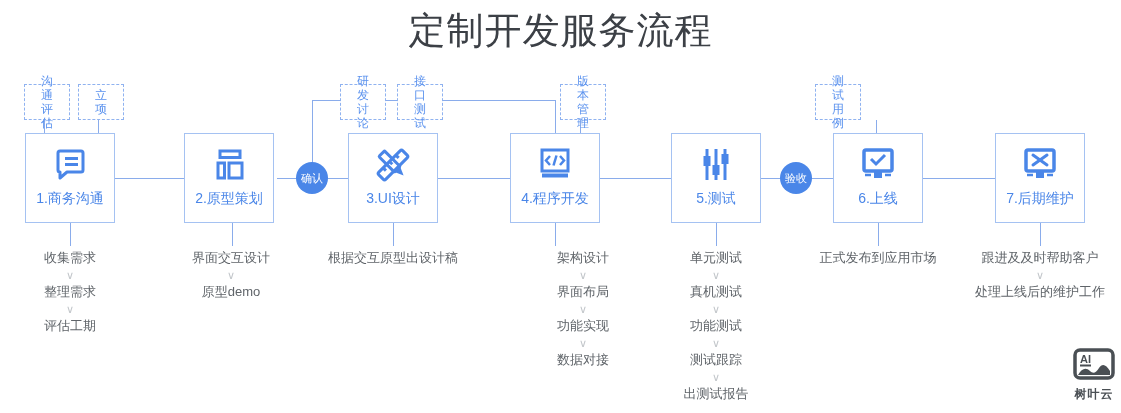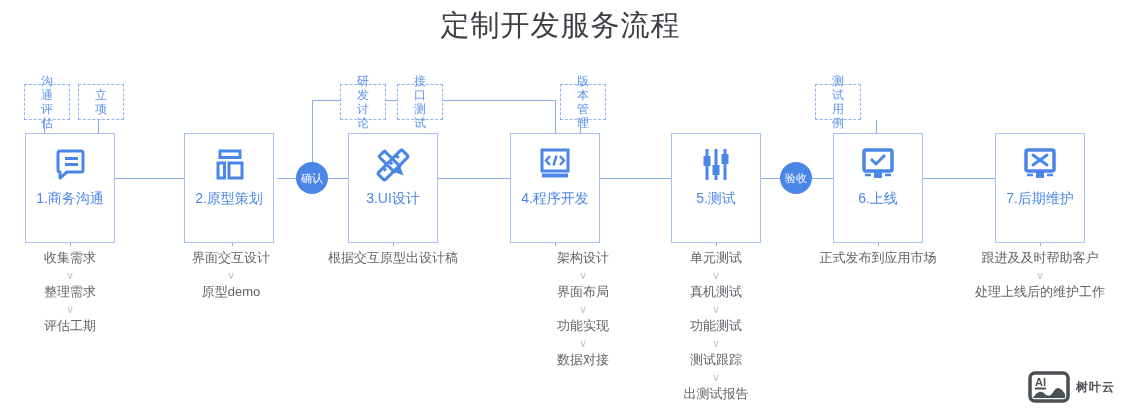--- a/index.html
+++ b/index.html
@@ -1,45 +1,45 @@
 <!DOCTYPE html>
 <html><head>
 <meta charset="utf-8">
 <style>
   * { margin:0; padding:0; box-sizing:border-box; }
   html,body { background:#fff; }
   body { font-family:"Liberation Sans","DejaVu Sans",sans-serif; }
   .stage { position:relative; width:1121px; height:413px; background:#fff; overflow:hidden; }
 
   .title { position:absolute; left:0; top:6px; width:100%; text-align:center;
-           font-size:29px; font-weight:500; color:#3c4046; letter-spacing:1px; }
+           font-size:37px; font-weight:500; color:#3c4046; letter-spacing:1px; }
 
   .wires { position:absolute; left:0; top:0; }
 
-  .step { position:absolute; top:133px; width:90px; height:110px; background:#fff;
+  .step { position:absolute; top:133px; width:90px; height:90px; background:#fff;
           border:1px solid #a5c2f2; display:flex; flex-direction:column;
           align-items:center; padding-top:9px; }
   .step .icon { display:block; width:44px; height:44px; }
   .step-label { margin-top:3px; font-size:14px; color:#4a86e8; white-space:nowrap; }
 
   .tag { position:absolute; top:84px; width:42px; height:36px; background:#fff;
          border:1px dashed #8fb2f0; color:#5b92ee; font-size:12px; line-height:14px;
          display:flex; align-items:center; justify-content:center; text-align:center;
          padding:0 22px; word-break:break-all; }
 
   .badge { position:absolute; top:162px; width:32px; height:32px; border-radius:50%;
            background:#4a86e8; color:#fff; font-size:11px; display:flex;
            align-items:center; justify-content:center; }
 
   .tasks { position:absolute; top:250px; width:170px; text-align:center; }
   .task { font-size:13px; line-height:16px; color:#5f6469; white-space:nowrap; }
   .chev { font-size:11px; line-height:18px; color:#c2c6ca; }
 
   .watermark { position:absolute; right:6px; bottom:10px; display:flex;
-               align-items:center; gap:6px; }
+               align-items:center; gap:6px;flex-direction:column; }
   .wm-brand { font-size:12px; font-weight:bold; color:#4a4f54; letter-spacing:1px; }
 </style>
 </head>
 <body>
 
 <div class="stage">
 
   <div class="title">定制开发服务流程</div>
 
   <svg class="wires" width="1121" height="413" shape-rendering="crispEdges">

